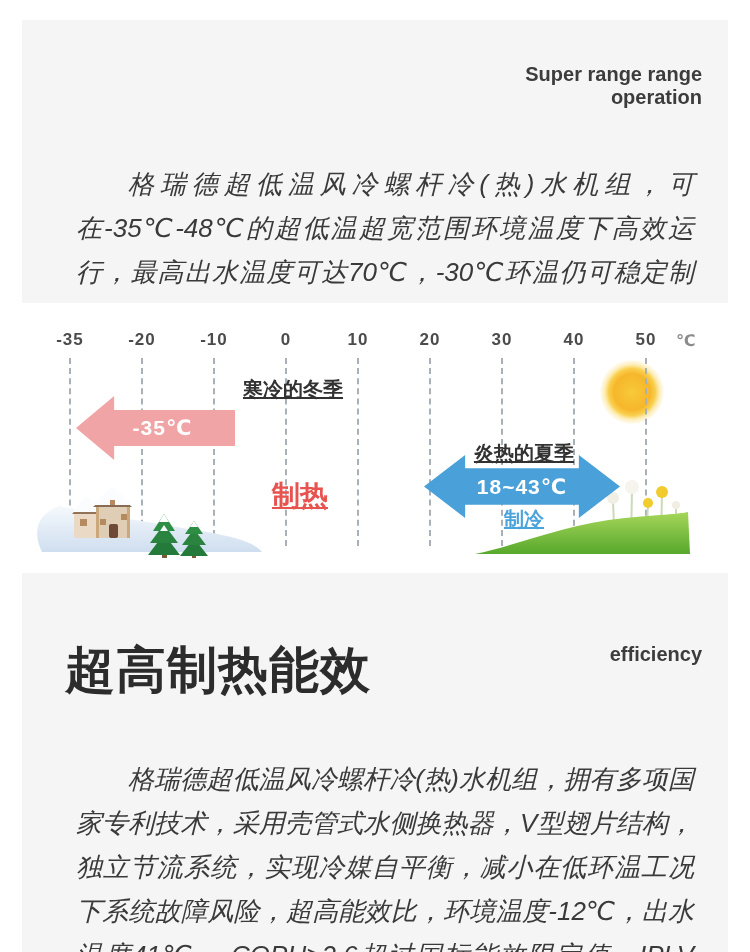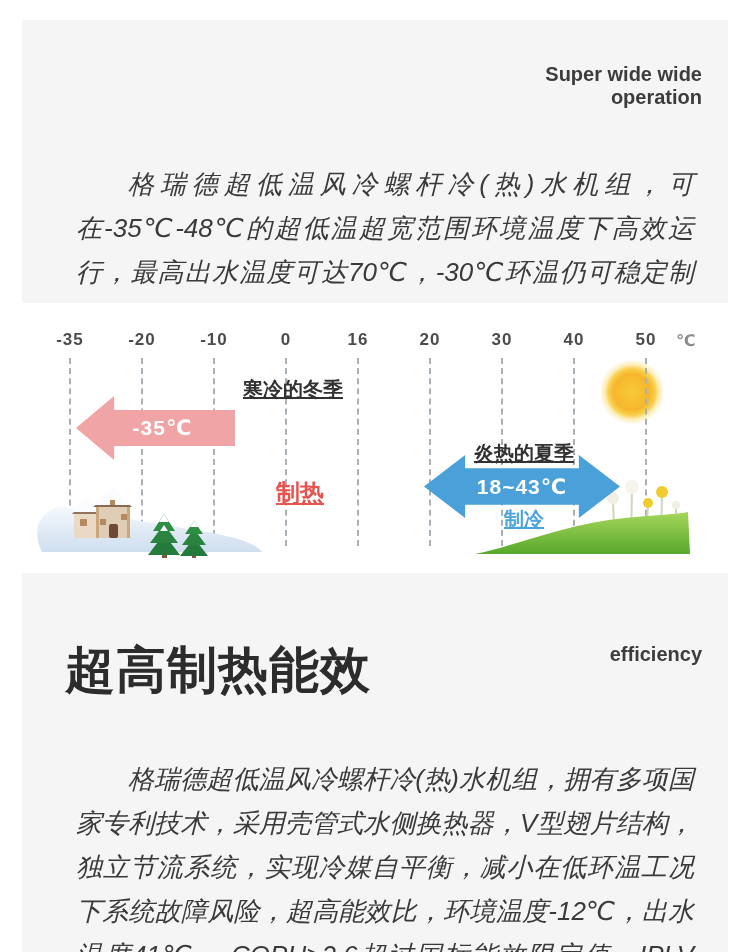--- a/index.html
+++ b/index.html
@@ -58,43 +58,43 @@
     clip-path:polygon(0% 50%,14% 0%,14% 22%,86% 22%,86% 0%,100% 50%,86% 100%,86% 78%,14% 78%,14% 100%);
   }
   .arrow-blue{
     left:424px;top:152px;width:196px;height:63px;z-index:5;background:#4aa0d8;
     clip-path:polygon(0% 50%,21% 0%,21% 21%,79% 21%,79% 0%,100% 50%,79% 100%,79% 79%,21% 79%,21% 100%);
   }
   .dlabel{position:absolute;z-index:6;text-align:center;font-weight:700;text-decoration:underline;}
   .lbl-winter{left:213px;top:73px;width:160px;font-size:20px;color:#323232;}
   .lbl-summer{left:444px;top:137px;width:160px;font-size:20px;color:#323232;}
   .lbl-lowtemp{left:70px;top:167px;width:175px;font-size:19px;color:#383838;}
-  .lbl-heating{left:260px;top:174px;width:80px;font-size:24px;}
+  .lbl-heating{left:260px;top:174px;width:80px;font-size:28px;}
   .lbl-cooling{left:484px;top:203px;width:80px;font-size:20px;}
 </style>
 </head>
 <body>
 
 <div>
 
   <section class="panel panel1">
     <div class="sec-en">
-      <div>Super wide wide</div>
+      <div>Super range range</div>
       <div>operation</div>
     </div>
     <p class="sec-body">格瑞德超低温风冷螺杆冷(热)水机组，可在-35℃-48℃的超低温超宽范围环境温度下高效运行，最高出水温度可达70℃，-30℃环温仍可稳定制取 60℃热水。</p>
   </section>
 
   <div class="diagram">
 
     <span class="tick" style="left:70px">-35</span>
     <span class="tick" style="left:142px">-20</span>
     <span class="tick" style="left:214px">-10</span>
     <span class="tick" style="left:286px">0</span>
-    <span class="tick" style="left:358px">16</span>
+    <span class="tick" style="left:358px">10</span>
     <span class="tick" style="left:430px">20</span>
     <span class="tick" style="left:502px">30</span>
     <span class="tick" style="left:574px">40</span>
     <span class="tick" style="left:646px">50</span>
     <span class="tick-unit">℃</span>
 
     <i class="grid" style="left:69px"></i>
     <i class="grid" style="left:141px"></i>
     <i class="grid" style="left:213px"></i>
     <i class="grid" style="left:285px"></i>

